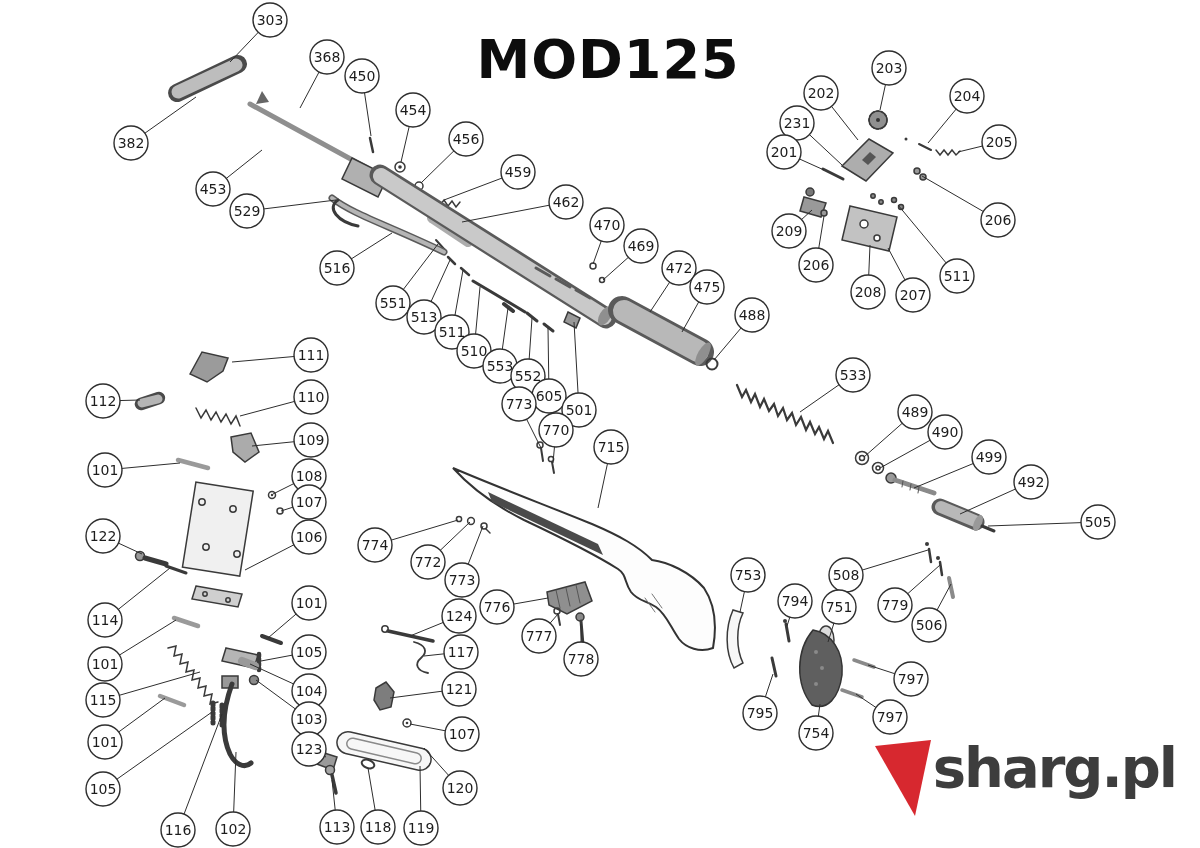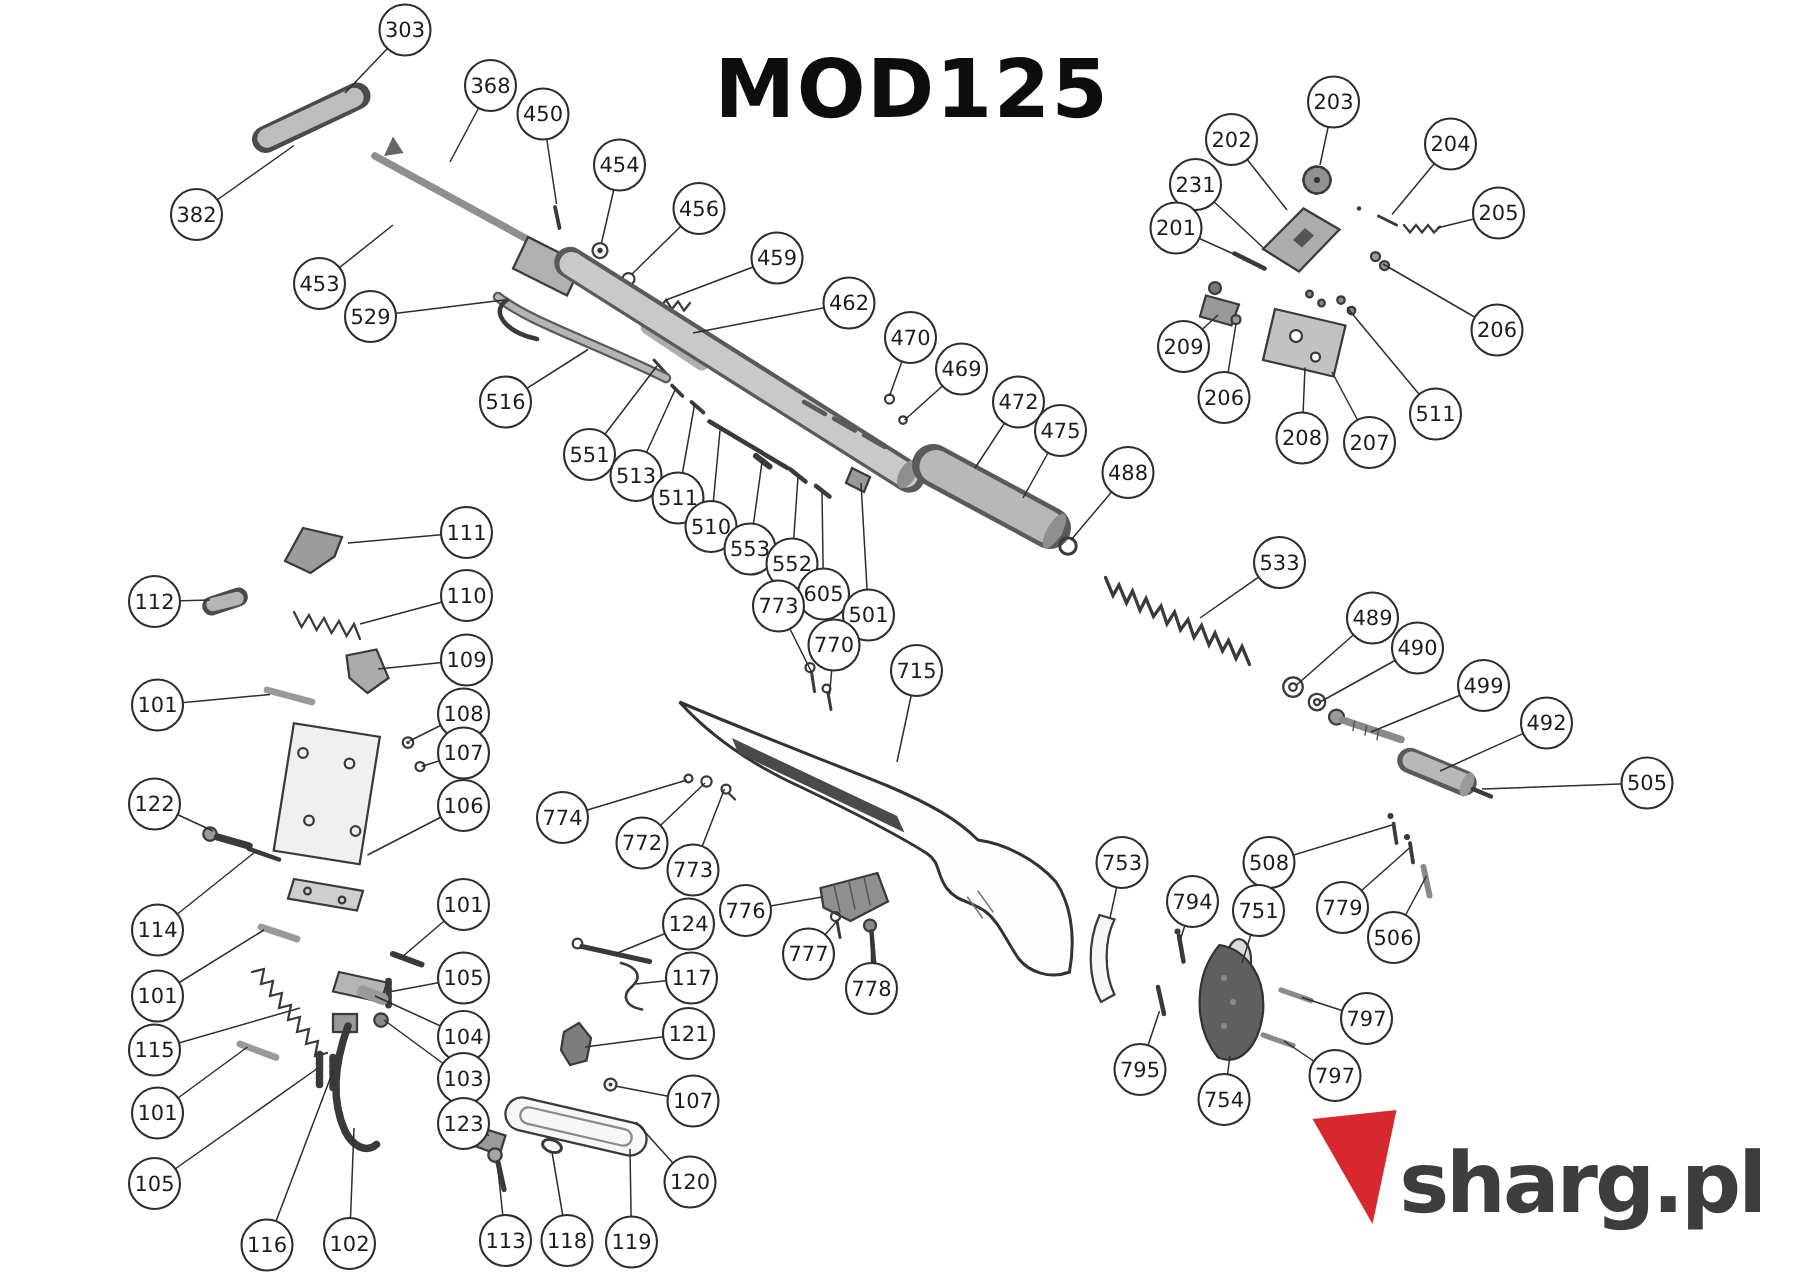--- a/index.html
+++ b/index.html
@@ -2,21 +2,21 @@
 <html><head>
 <meta charset="utf-8">
 <style>
   html,body{margin:0;padding:0;background:#ffffff;}
   .page{position:relative;width:1200px;height:848px;background:#fff;overflow:hidden;
         font-family:"Liberation Sans", sans-serif;padding-left:16px;}
   .diagram{position:absolute;left:0;top:0;}
   .title{position:absolute;top:28px;left:0;width:100%;text-align:center;
          font-size:54px;font-weight:700;color:#0d0d0d;letter-spacing:1px;
          font-family:"DejaVu Sans", sans-serif;}
-  .logo{position:absolute;right:40px;bottom:30px;display:flex;align-items:flex-end;gap:0px;}
+  .logo{position:absolute;right:40px;bottom:30px;display:flex;align-items:flex-start;gap:0px;}
   .logo-mark{display:block;}
   .logo-text{font-size:56px;font-weight:700;color:#3d3d3d;letter-spacing:-2px;
              font-family:"DejaVu Sans", sans-serif;line-height:1;}
   .bubble{fill:#ffffff;stroke:#2e2e2e;stroke-width:1.4;}
   .leader{stroke:#2e2e2e;stroke-width:1;}
   .bubble-label{font:14px "DejaVu Sans", sans-serif;fill:#1c1c1c;text-anchor:middle;}
 </style>
 <title>MOD125</title></head>
 <body>
 

